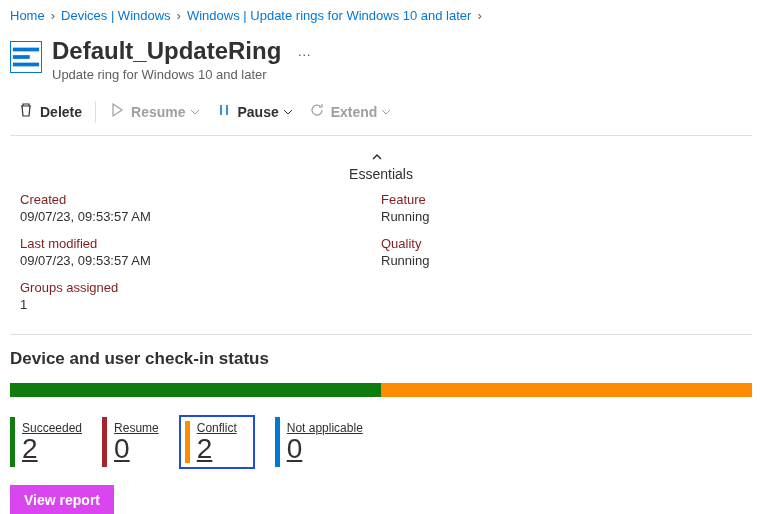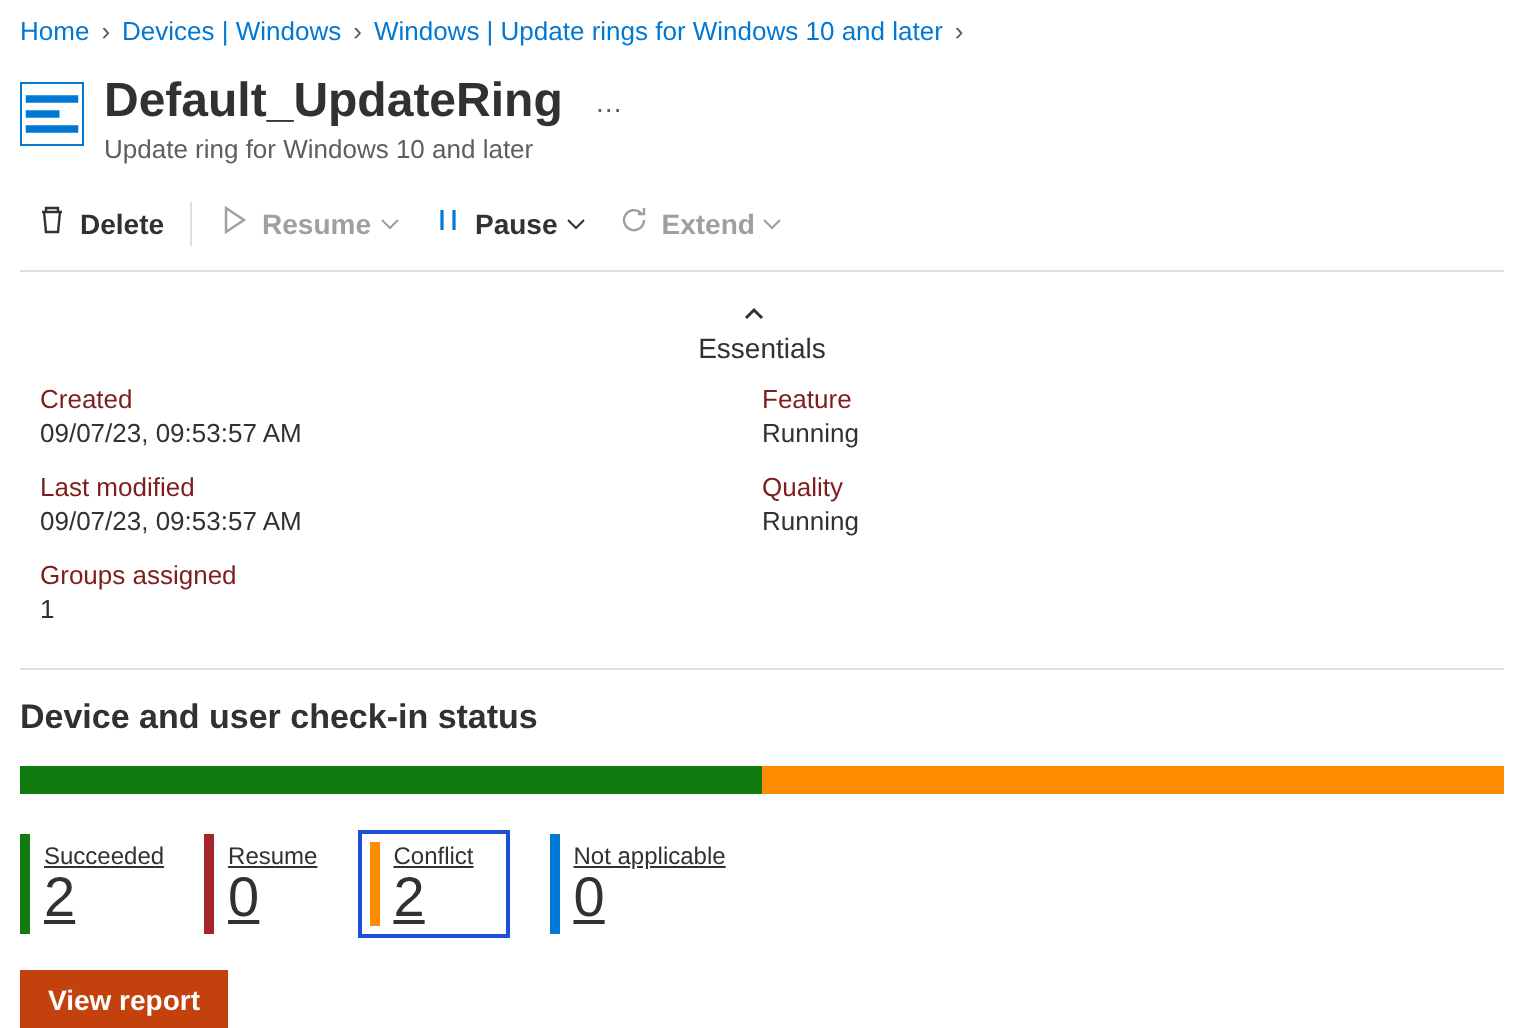--- a/index.html
+++ b/index.html
@@ -43,21 +43,21 @@
   .status-bar div { height: 100%; }
 
   .status-cards { display: flex; gap: 20px; margin-bottom: 16px; text-decoration: underline; }
   .status-card { display: flex; align-items: stretch; padding: 2px 0; }
   .status-accent { width: 5px; margin-right: 7px; }
   .status-text { display: flex; flex-direction: column; justify-content: center; }
   .status-label { font-size: 12px; color: #323130; }
   .status-count { font-size: 28px; font-weight: 400; line-height: 1; }
   .status-card.highlight { border: 2px solid #1d4ed8; padding: 4px 16px 4px 4px; }
 
-  .view-report { background: #c2410c; color: #fff; border: none; padding: 7px 14px; font-size: 14px; font-weight: 600; cursor: pointer; font-family: inherit; }
+  .view-report { background: #d946ef; color: #fff; border: none; padding: 7px 14px; font-size: 14px; font-weight: 600; cursor: pointer; font-family: inherit; }
 </style>
 </head>
 <body>
 
 
 
 
 <nav class="breadcrumb">
   <a>Home</a>
   <span class="sep">›</span>

